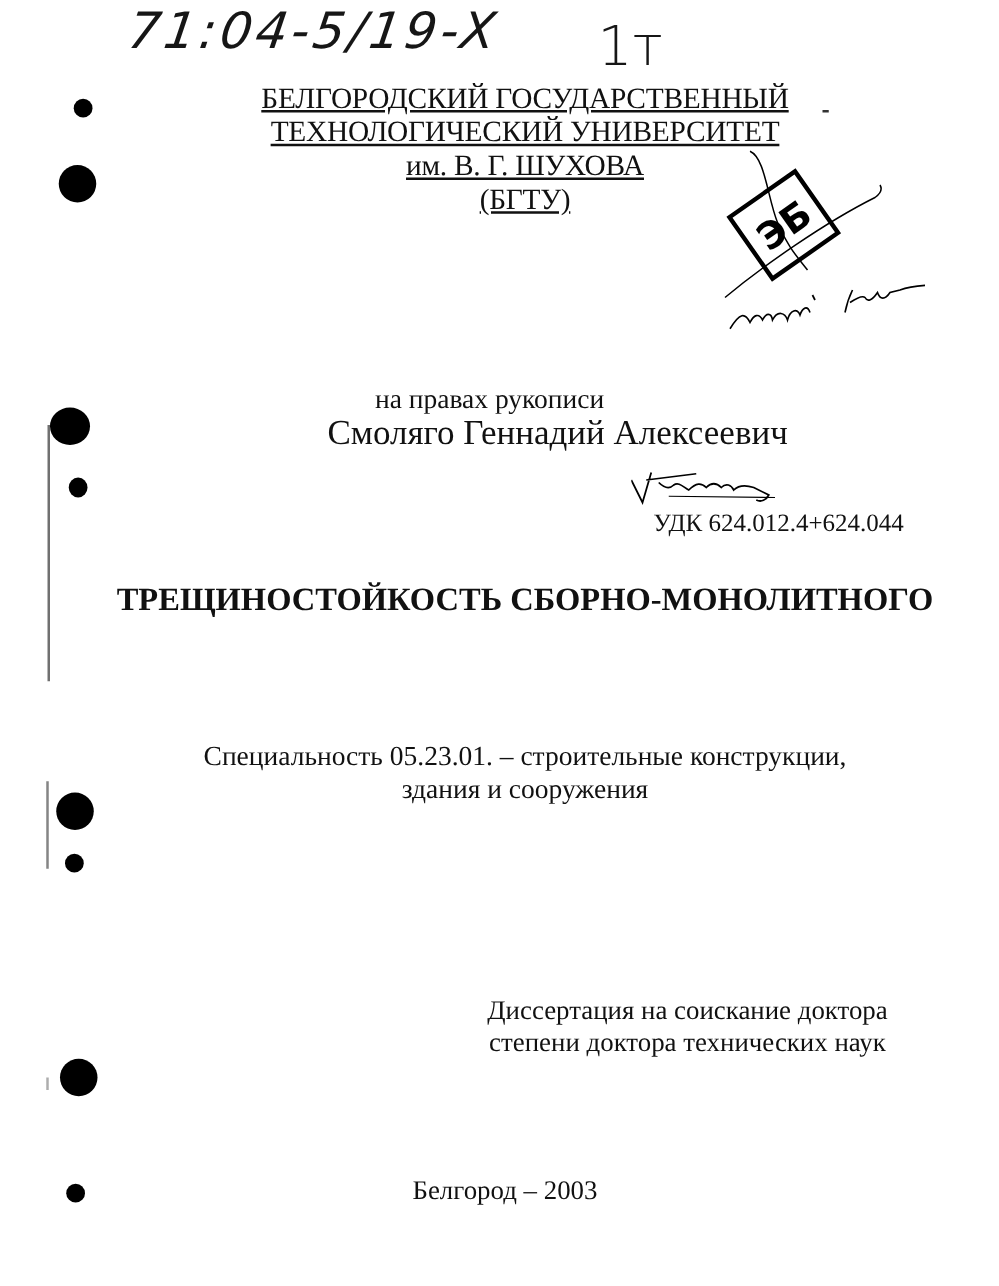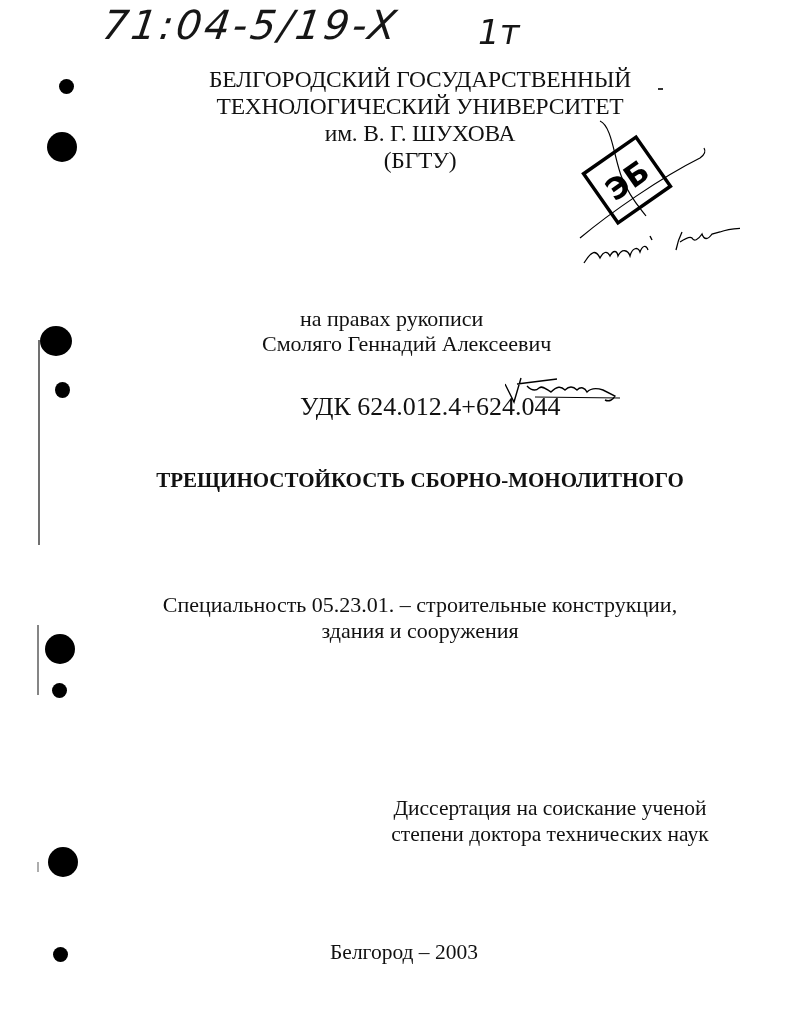--- a/index.html
+++ b/index.html
@@ -25,36 +25,35 @@
       font-size: 40px;
       font-weight: 300;
       letter-spacing: 3px;
       transform: skewX(-8deg);
       white-space: nowrap;
       color: #161616;
     }
     .hand-vol {
       left: 478px; top: 12px;
       font-family: "DejaVu Sans", sans-serif;
-      font-style: italic;
-      font-size: 34px;
+      font-size: 44px;
       font-weight: 300;
       color: #161616;
       white-space: nowrap;
     }
 
     
     .institution {
       left: 180px; width: 480px; top: 66px;
       text-align: center;
       font-size: 23.5px;
       line-height: 27px;
       letter-spacing: -0.2px;
     }
-    .institution div { white-space: nowrap; }
+    .institution div { white-space: nowrap; text-decoration: underline; }
 
     .stray-dash {
       left: 658px; top: 88px;
       width: 5px; height: 2px;
       background: #333;
     }
 
     
     .stamp-wrap {
       left: 570px; top: 118px;
@@ -63,40 +62,40 @@
 
     
     .rights {
       left: 300px; width: 423px; top: 306px;
       text-align: left;
       font-size: 22px;
       white-space: nowrap;
     }
     .author {
       left: 262px; top: 331px;
-      font-size: 22px;
+      font-size: 28px;
       white-space: nowrap;
     }
     .signature {
       left: 505px; top: 368px;
       width: 140px; height: 40px;
     }
     .udk {
-      left: 300px; width: 423px; top: 392px;
-      text-align: left;
-      font-size: 26px;
+      left: 300px; width: 423px; top: 408px;
+      text-align: right;
+      font-size: 20px;
       white-space: nowrap;
     }
 
     
     .title {
       left: 80px; width: 680px; top: 466px;
       text-align: center;
       font-weight: bold;
-      font-size: 21px;
+      font-size: 26px;
       line-height: 28px;
     }
     .title div { white-space: nowrap; }
 
     
     .specialty {
       left: 80px; width: 680px; top: 592px;
       text-align: center;
       font-size: 22px;
       line-height: 26px;
@@ -178,21 +177,21 @@
 <div class="abs title">
   <div>ТРЕЩИНОСТОЙКОСТЬ СБОРНО-МОНОЛИТНОГО</div>
 </div>
 
 <div class="abs specialty">
   <div>Специальность 05.23.01. – строительные конструкции,</div>
   <div>здания и сооружения</div>
 </div>
 
 <div class="abs degree">
-  <div>Диссертация на соискание ученой</div>
+  <div>Диссертация на соискание доктора</div>
   <div>степени доктора технических наук</div>
 </div>
 
 <div class="abs city-year">Белгород – 2003</div>
 
 <div class="hole" style="left:59px; top:79px; width:15px; height:15px;"></div>
 <div class="hole" style="left:47px; top:132px; width:30px; height:30px;"></div>
 <div class="hole" style="left:40px; top:326px; width:32px; height:30px;"></div>
 <div class="hole" style="left:55px; top:382px; width:15px; height:16px;"></div>
 <div class="hole" style="left:45px; top:634px; width:30px; height:30px;"></div>

